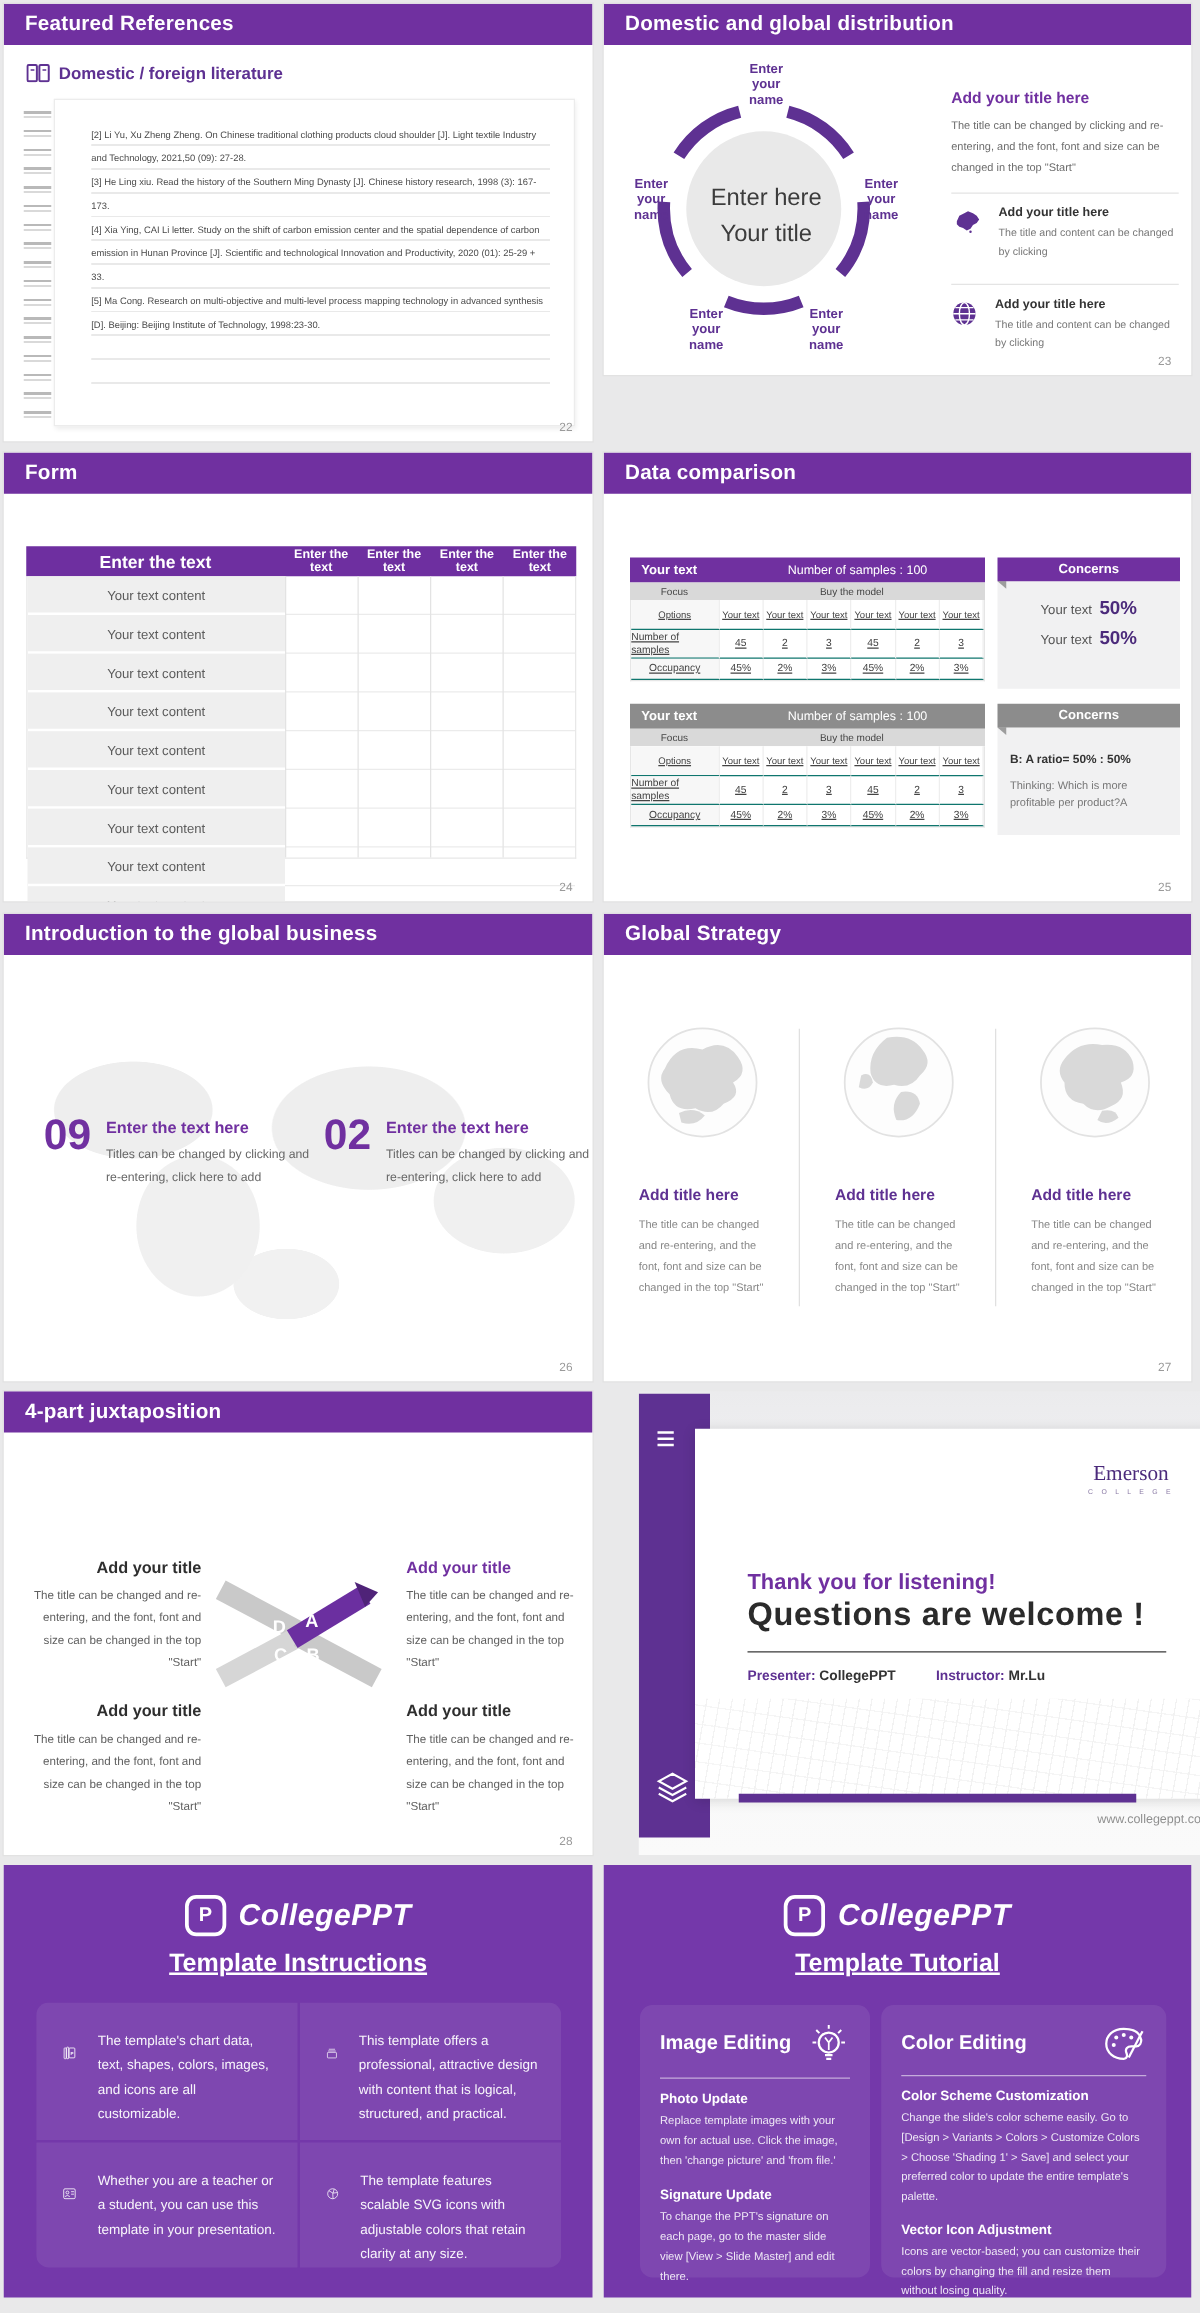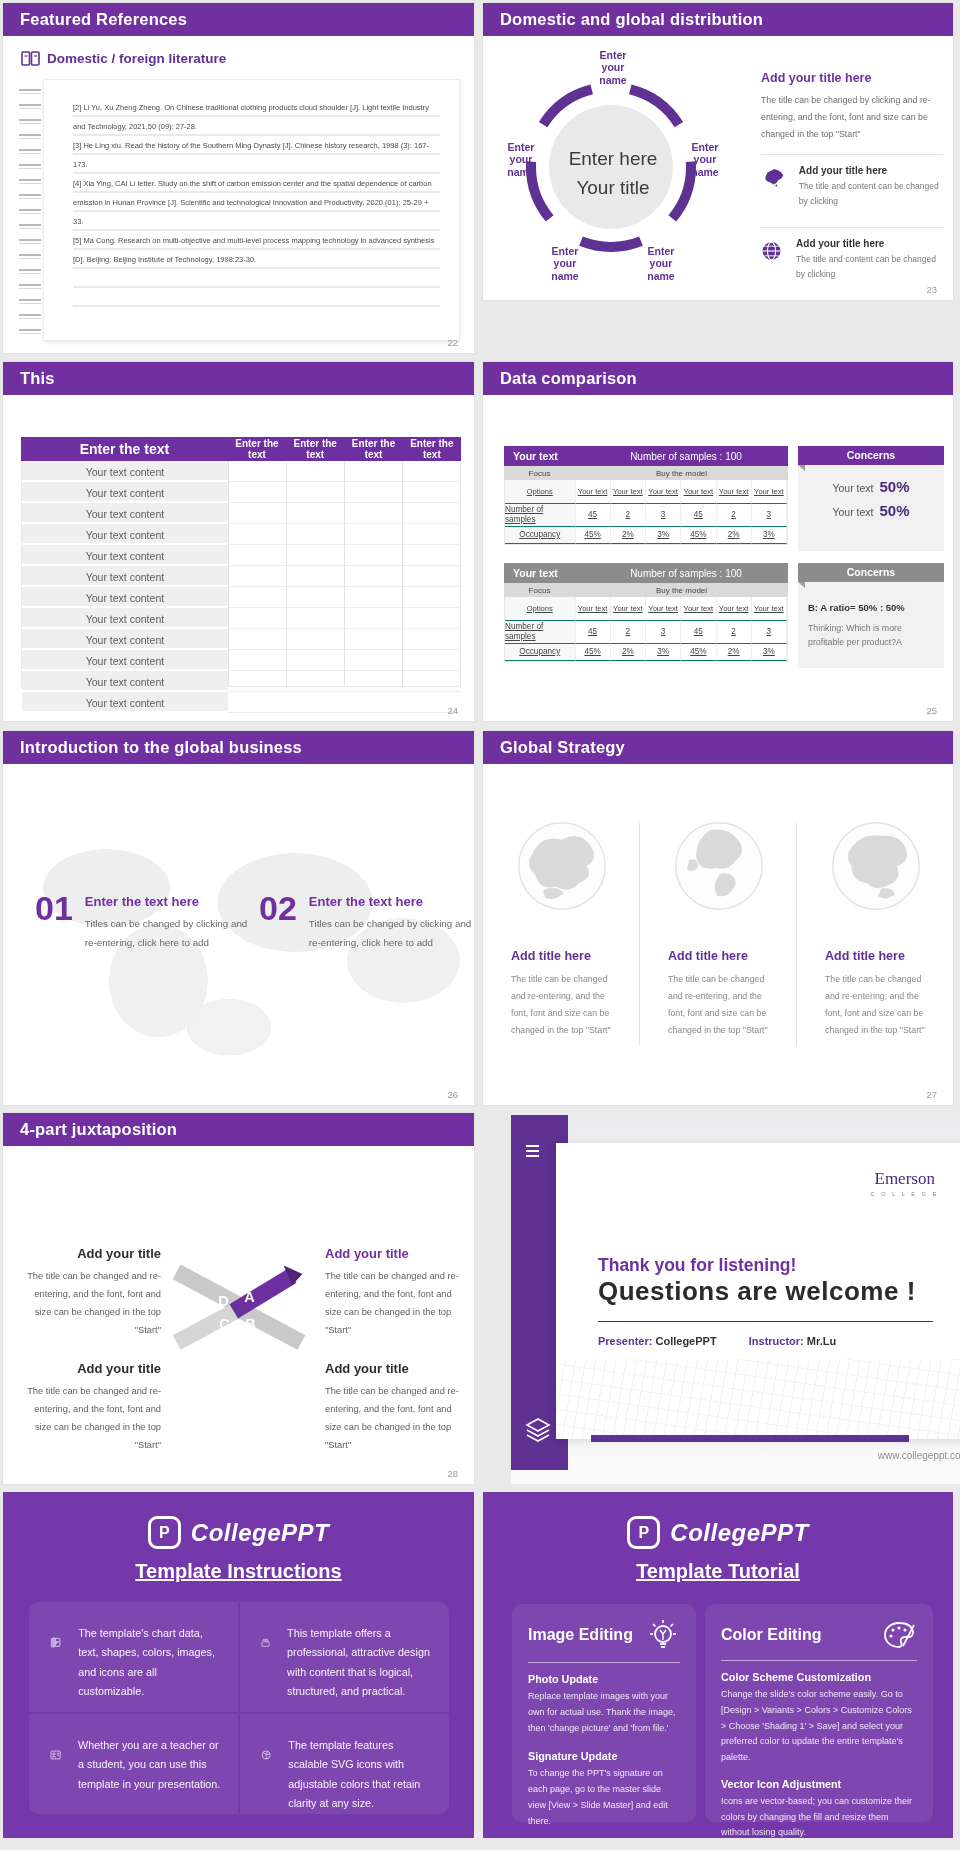--- a/index.html
+++ b/index.html
@@ -47,21 +47,21 @@
   .ditem .dtxt span{color:#777;font-size:8.5px;line-height:1.7;display:block;}
 
   
   #s24{left:3px;top:362px;width:471px;height:359px;}
   .ftable{position:absolute;left:18px;top:75px;width:440px;}
   .fhead{display:grid;grid-template-columns:47% 1fr 1fr 1fr 1fr;background:#6E2FA0;color:#fff;
          height:24px;align-items:center;text-align:center;font-weight:bold;}
   .fhead .c1{font-size:14px;}
   .fhead .cn{font-size:10px;}
   .fbody{position:relative;height:225px;border:1px solid #e8e8e8;border-top:none;}
-  .frow{display:grid;grid-template-columns:47% 1fr;height:21px;}
+  .frow{display:grid;grid-template-columns:47% 1fr;height:31px;}
   .frow .lab{background:#efefef;box-shadow:inset 0 -2px 0 #fff;display:flex;align-items:center;
              justify-content:center;color:#5c5c5c;font-size:10.5px;}
   .frow .rest{border-bottom:1px solid #ebebeb;}
   .fcl{position:absolute;top:0;bottom:0;width:1px;background:#e3e3e3;}
 
   
   #s25{left:483px;top:362px;width:470px;height:359px;}
   .ctable{position:absolute;left:21px;width:284px;font-size:8px;color:#444;}
   .cthead{display:flex;height:20px;color:#fff;align-items:center;}
   .cthead .t1{width:25%;padding-left:9px;font-weight:bold;font-size:10.5px;}
@@ -240,21 +240,21 @@
         <div class="dtxt">
           <b>Add your title here</b>
           <span>The title and content can be changed by clicking</span>
         </div>
       </div>
     </div>
     <div class="pagenum">23</div>
   </div>
 
   <div class="slide" id="s24">
-    <div class="shead">This</div>
+    <div class="shead">Form</div>
     <div class="ftable">
       <div class="fhead">
         <span class="c1">Enter the text</span>
         <span class="cn">Enter the text</span>
         <span class="cn">Enter the text</span>
         <span class="cn">Enter the text</span>
         <span class="cn">Enter the text</span>
       </div>
       <div class="fbody">
         <div class="frow">
@@ -407,21 +407,21 @@
       </div>
     </div>
 
     <div class="pagenum">25</div>
   </div>
 
   <div class="slide" id="s26">
     <div class="shead">Introduction to the global business</div>
     <div class="map"></div>
     <div class="gbitem" style="left:32px">
-      <div class="gbnum">01</div>
+      <div class="gbnum">09</div>
       <div class="gbtxt">
         <b>Enter the text here</b>
         <span>Titles can be changed by clicking and re-entering, click here to add</span>
       </div>
     </div>
     <div class="gbitem" style="left:256px">
       <div class="gbnum">02</div>
       <div class="gbtxt">
         <b>Enter the text here</b>
         <span>Titles can be changed by clicking and re-entering, click here to add</span>
@@ -595,21 +595,21 @@
           <line x1="17" y1="2" x2="17" y2="5" stroke="#fff" stroke-width="1.6"></line>
           <line x1="4" y1="16" x2="7" y2="16" stroke="#fff" stroke-width="1.6"></line>
           <line x1="27" y1="16" x2="30" y2="16" stroke="#fff" stroke-width="1.6"></line>
           <line x1="7" y1="6" x2="9.5" y2="8.5" stroke="#fff" stroke-width="1.6"></line>
           <line x1="27" y1="6" x2="24.5" y2="8.5" stroke="#fff" stroke-width="1.6"></line>
         </svg>
       </div>
       <hr>
       <div class="titem">
         <b>Photo Update</b>
-        <p>Replace template images with your own for actual use. Thank the image, then 'change picture' and 'from file.'</p>
+        <p>Replace template images with your own for actual use. Click the image, then 'change picture' and 'from file.'</p>
       </div>
       <div class="titem" style="margin-top:14px">
         <b>Signature Update</b>
         <p>To change the PPT's signature on each page, go to the master slide view [View &gt; Slide Master] and edit there.</p>
       </div>
     </div>
 
     <div class="tcard" id="tc2">
       <div class="tchead">
         <b>Color Editing</b>

